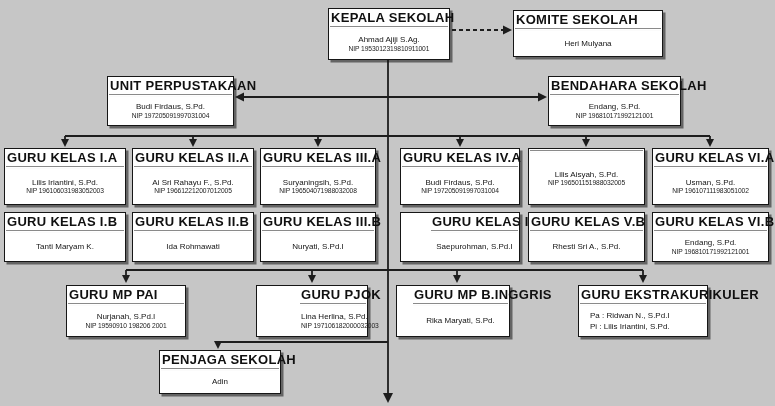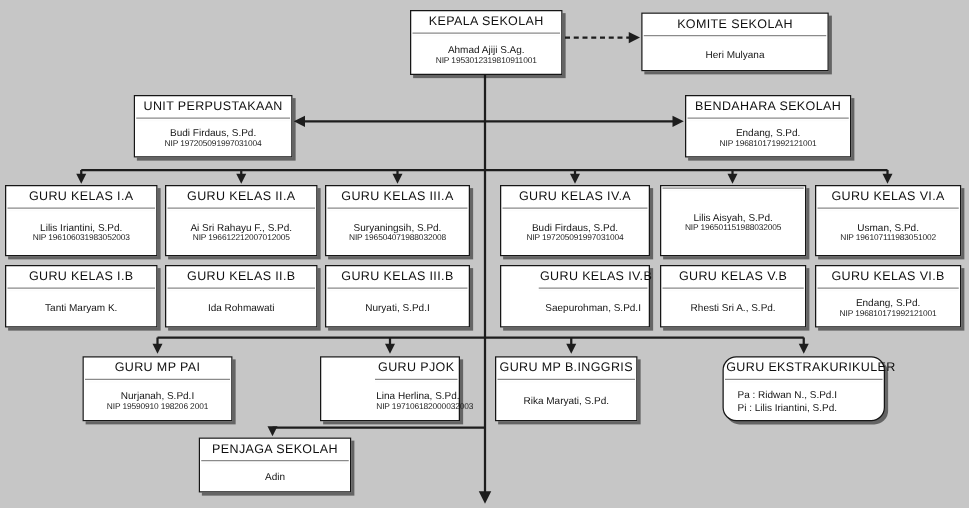--- a/index.html
+++ b/index.html
@@ -7,21 +7,21 @@
     position:relative;width:775px;height:406px;background:#c6c6c6;
     font-family:"Liberation Sans","DejaVu Sans",sans-serif;overflow:hidden;
   }
   .connectors{position:absolute;left:0;top:0;width:775px;height:406px;}
   .box{
     position:absolute;background:#ffffff;border:1px solid #161616;
     box-shadow:2.5px 2.5px 0 rgba(20,20,20,.55);
     display:flex;flex-direction:column;box-sizing:border-box;
   }
   .box-title{
-    font-weight:normal;font-size:10px;line-height:10px;text-align:center;
+    font-weight:bold;font-size:13px;line-height:10px;
     padding:4px 2px 2px 2px;letter-spacing:.3px;color:#101010;white-space:nowrap;
   }
   .box-divider{
     height:1px;border-top:1px solid #8a8a8a;border-bottom:1px solid #fbfbfb;
     margin:1px 1px 0 1px;
   }
   .box-body{
     flex:1;display:flex;flex-direction:column;justify-content:center;
     padding:1px 2px;min-height:0;
   }
@@ -212,28 +212,28 @@
         </div>
       </div>
       <div class="box" data-name="box-guru-pjok" style="left: 256px; top: 285px; width: 112px; height: 52px; padding-left: 42px;">
         <div class="box-title" data-name="box-title">GURU PJOK</div>
         <div class="box-divider" data-name="box-divider"></div>
         <div class="box-body" data-name="box-body">
           <div class="box-line" data-name="box-person-name">Lina Herlina, S.Pd.</div>
           <div class="box-line nip" data-name="box-nip">NIP 197106182000032003</div>
         </div>
       </div>
-      <div class="box" data-name="box-guru-mp-binggris" style="left: 396px; top: 285px; width: 114px; height: 52px;">
+      <div class="box" data-name="box-guru-mp-binggris" style="left: 396px; top: 285px; width: 114px; height: 52px; padding-left: 15px;">
         <div class="box-title" data-name="box-title">GURU MP B.INGGRIS</div>
         <div class="box-divider" data-name="box-divider"></div>
         <div class="box-body" data-name="box-body">
           <div class="box-line" data-name="box-person-name">Rika Maryati, S.Pd.</div>
         </div>
       </div>
-      <div class="box" data-name="box-guru-ekstrakurikuler" style="left: 578px; top: 285px; width: 130px; height: 52px; border-radius: 11px;">
+      <div class="box" data-name="box-guru-ekstrakurikuler" style="left: 578px; top: 285px; width: 130px; height: 52px;">
         <div class="box-title" data-name="box-title">GURU EKSTRAKURIKULER</div>
         <div class="box-divider" data-name="box-divider"></div>
         <div class="box-body" data-name="box-body">
           <div class="box-line" data-name="box-person-name">Pa  :  Ridwan N., S.Pd.I</div>
           <div class="box-line" data-name="box-person-name">Pi  :  Lilis Iriantini, S.Pd.</div>
         </div>
       </div>
       <div class="box" data-name="box-penjaga-sekolah" style="left: 159px; top: 350px; width: 122px; height: 44px;">
         <div class="box-title" data-name="box-title">PENJAGA SEKOLAH</div>
         <div class="box-divider" data-name="box-divider"></div>

